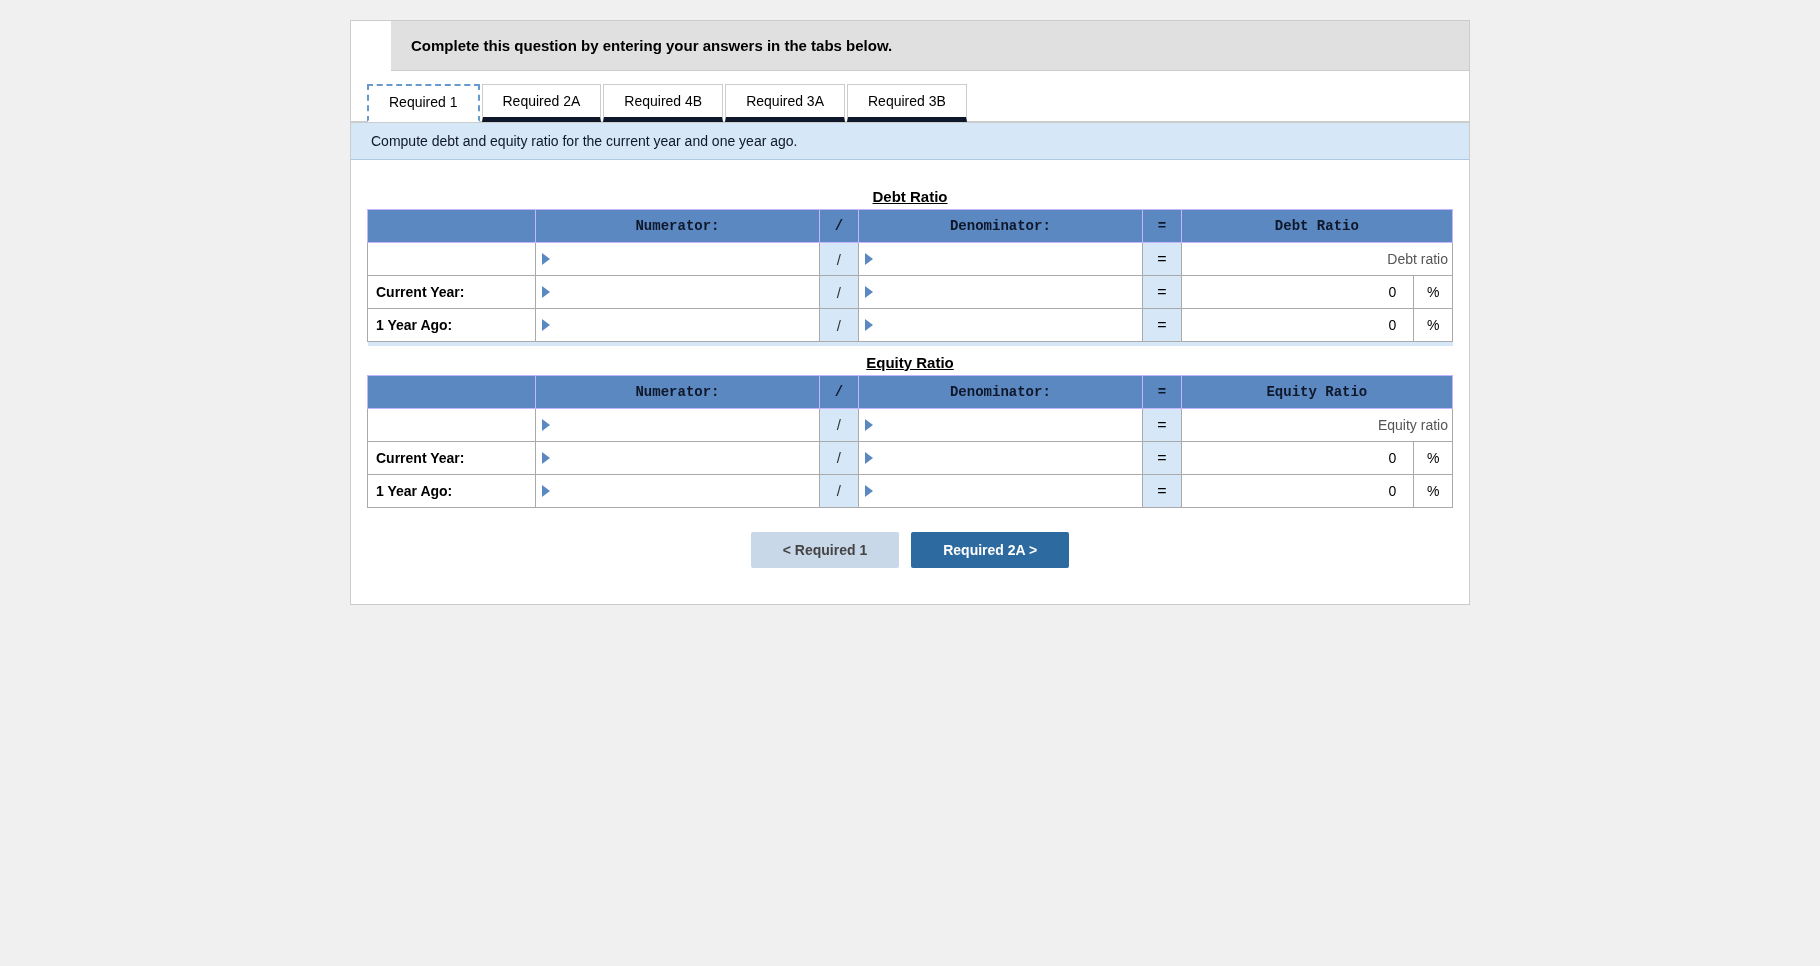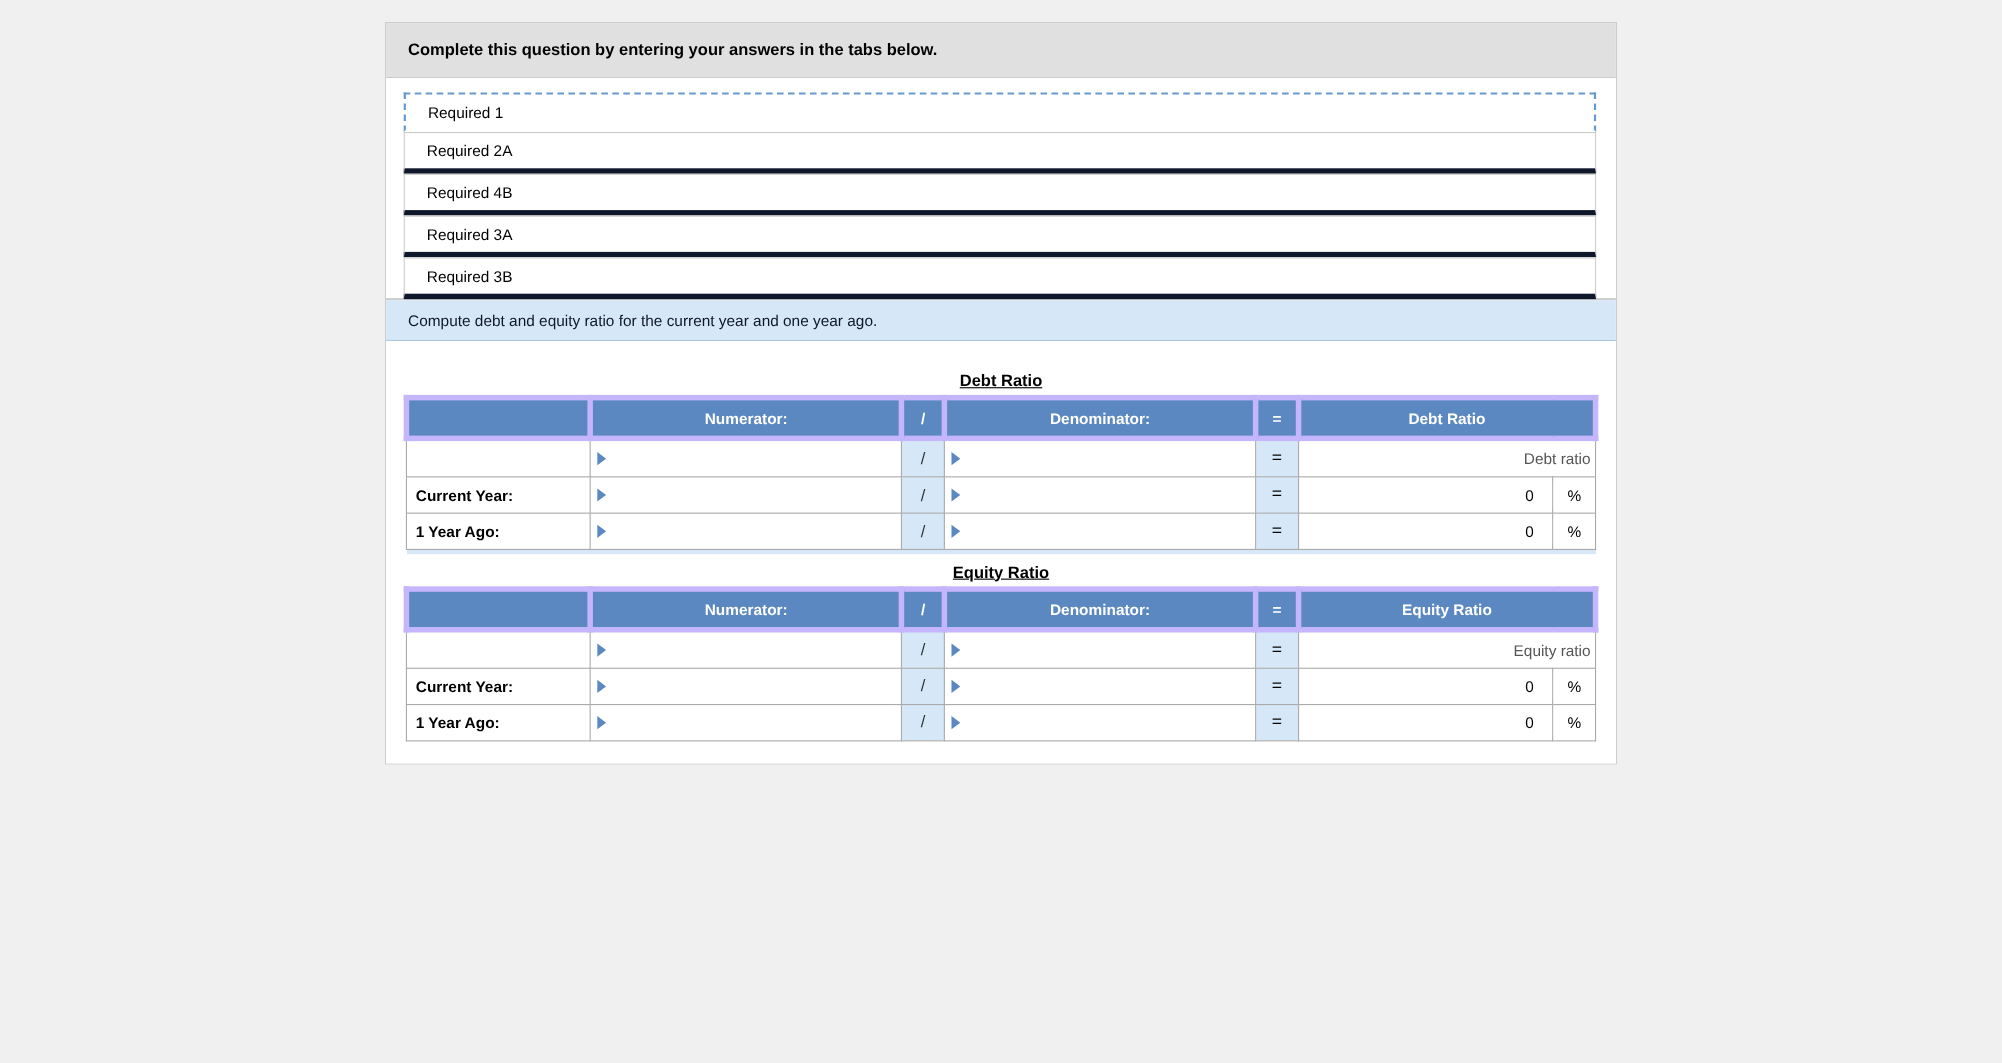--- a/index.html
+++ b/index.html
@@ -15,28 +15,28 @@
     }
     .main-container {
       background: #fff;
       width: 1120px;
       border: 1px solid #ccc;
     }
     .header-bar {
       background: #e0e0e0;
       padding: 16px 20px;
       border-bottom: 1px solid #ccc;
+      margin-left: 40px;
     }
     .header-bar span {
       font-weight: bold;
       font-size: 15px;
     }
     .tabs-row {
       display: flex;
-      flex-direction: column;
       padding: 12px 16px 0 16px;
       background: #fff;
       gap: 0;
       border-bottom: 2px solid #ccc;
     }
     .tab {
       padding: 8px 20px;
       border: 1px solid #ccc;
       cursor: pointer;
       background: #fff;
@@ -75,25 +75,26 @@
     .section-title-row td {
       background: #fff;
       text-align: center;
       padding: 8px 0 4px 0;
       font-weight: bold;
       font-size: 15px;
       text-decoration: underline;
     }
     .header-row td {
       background: #5b88c0;
-      color: #ffffff;
+      color: #0f172a;
       font-weight: bold;
       text-align: center;
       padding: 8px 6px;
-      border: 5px solid #c4b5fd;
+      border: 1px solid #c4b5fd;
+      font-family: Liberation Mono, monospace;
     }
     .header-row td.left-label {
       background: #5b88c0;
       text-align: left;
     }
     .data-row td {
       border: 1px solid #aaa;
       padding: 4px 6px;
       vertical-align: middle;
     }
@@ -413,15 +414,19 @@
         <td class="result-cell result-numeric">
           <div class="result-input-wrap">
             <input type="number" value="0" style="width: 80px; text-align: right; border: none; outline: none; font-size: 14px; padding: 4px 2px;">
           </div>
         </td>
         <td style="border:1px solid #aaa; background:#fff; width:30px; text-align:center;">%</td>
       </tr>
     </tbody>
       </table>
 
+    <div class="nav-buttons">
+      <button class="btn-prev">&lt; Required 1</button>
+      <button class="btn-next">Required 2A &gt;</button>
+    </div>
 
   </div>
 </div>
 
 </body></html>

